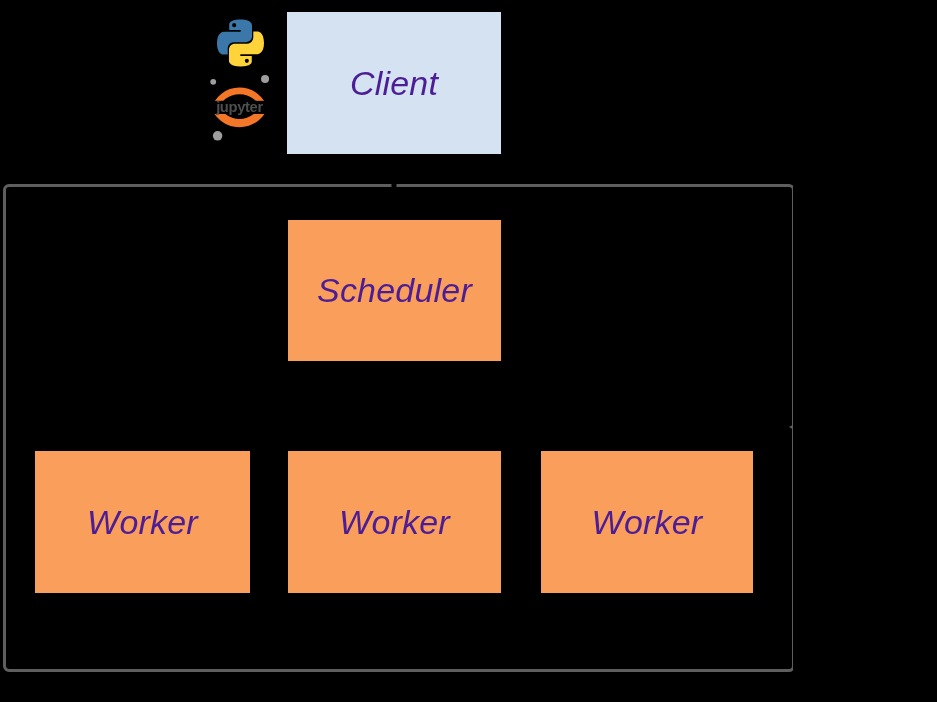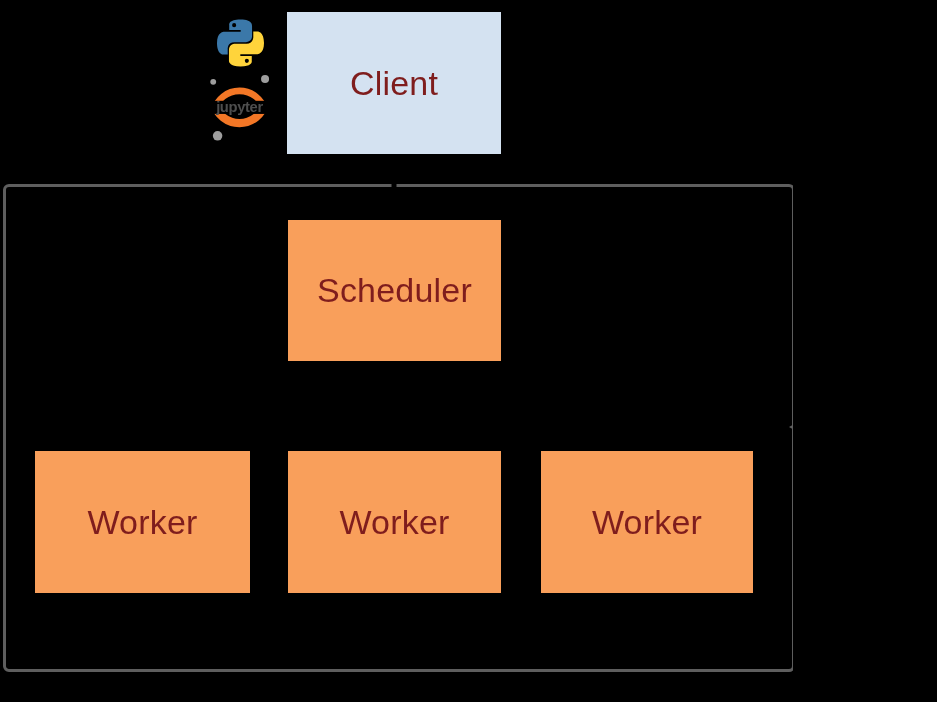--- a/index.html
+++ b/index.html
@@ -2,21 +2,21 @@
 <html><head>
 <meta charset="utf-8">
 <style>
   html,body{margin:0;padding:0;background:#000;}
   .canvas{
     position:relative;width:793px;height:702px;background:#000000;
     font-family:"Liberation Sans",sans-serif;overflow:hidden;
   }
   .node{
     position:absolute;display:flex;align-items:center;justify-content:center;
-    color:#7f1d1d;font-size:34px;font-weight:500;letter-spacing:0.2px;
+    color:#4c1d95;font-size:34px;font-weight:500;letter-spacing:0.2px;font-style:italic;
   }
   .client{left:287px;top:12px;width:214px;height:142px;background:#D4E2F1;}
   .orange{background:#F99F5B;}
   .scheduler{left:288px;top:220px;width:213px;height:141px;}
   .worker1{left:35px;top:451px;width:215px;height:142px;}
   .worker2{left:288px;top:451px;width:213px;height:142px;}
   .worker3{left:541px;top:451px;width:212px;height:142px;}
   .cluster{
     position:absolute;left:3px;top:184px;width:786px;height:482px;
     border:3px solid #5E5E5E;border-radius:6px;background:transparent;z-index:1;

